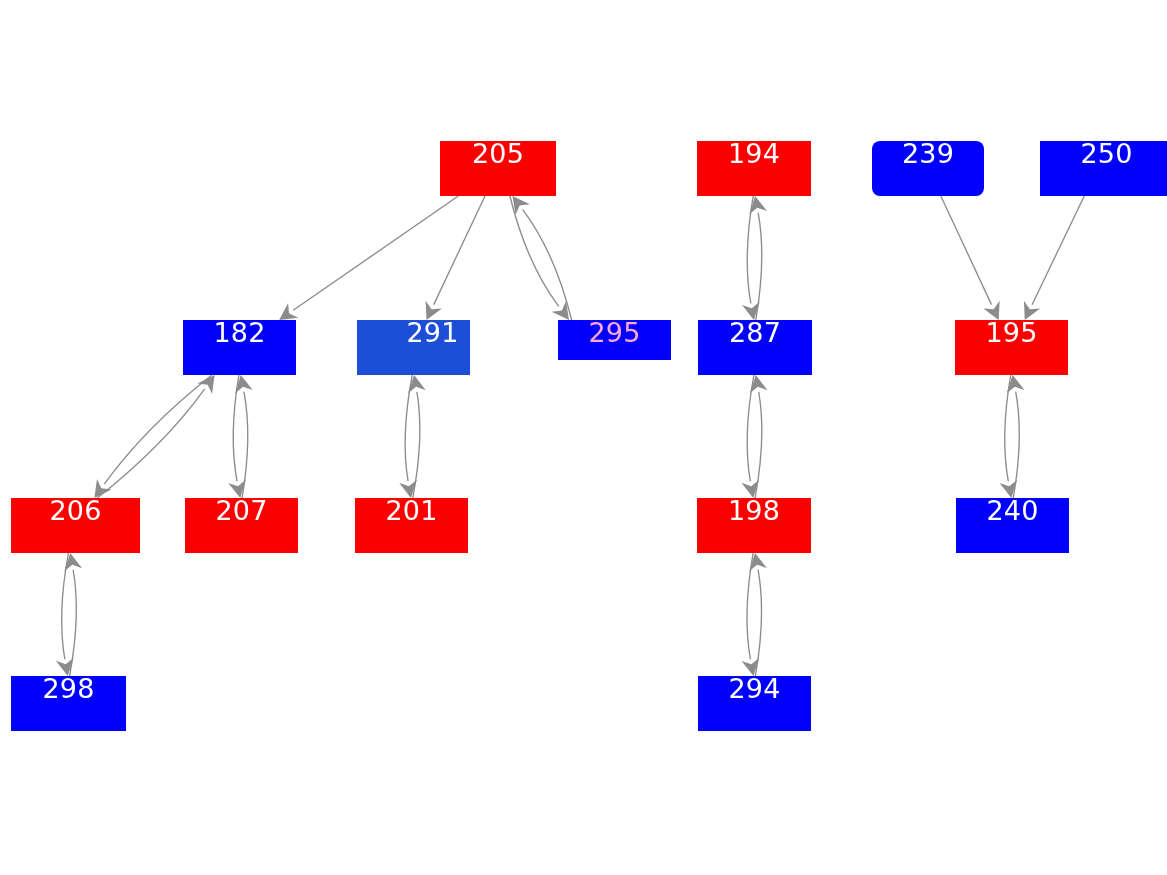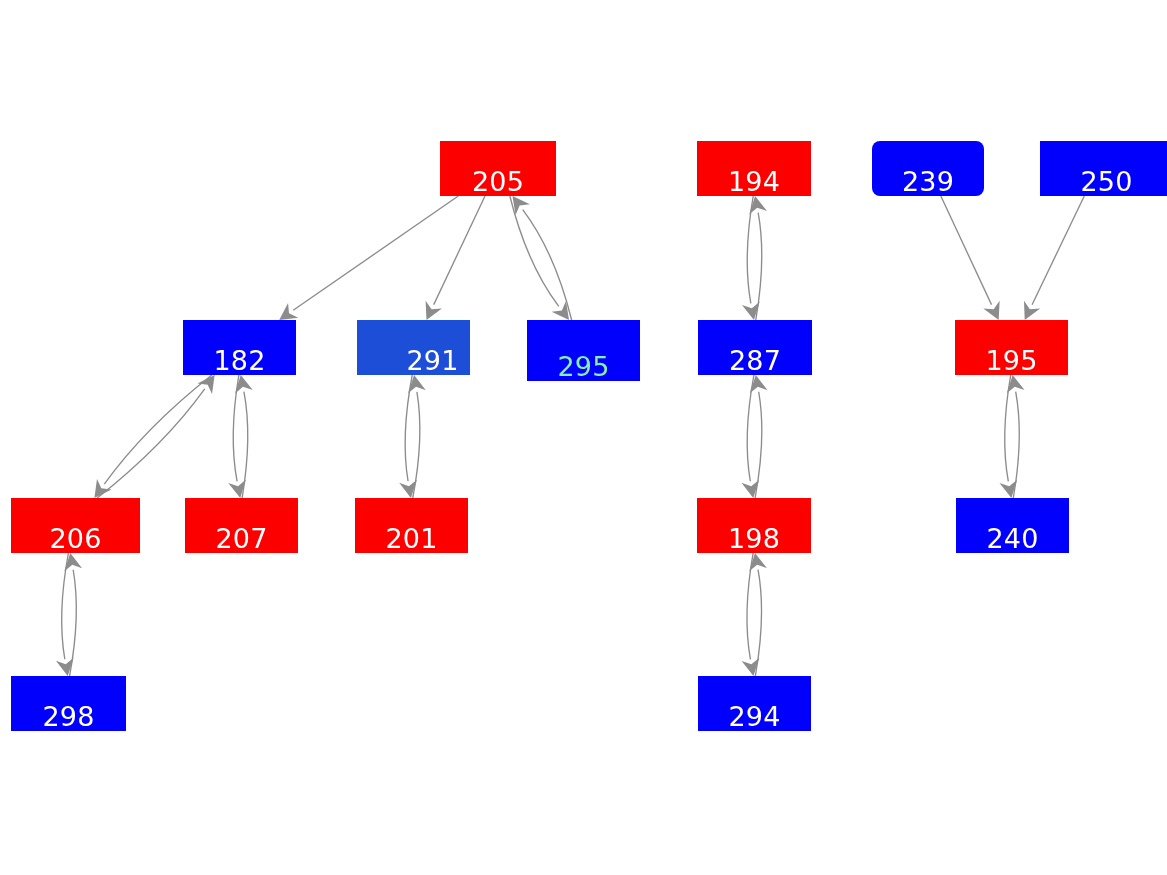--- a/index.html
+++ b/index.html
@@ -22,21 +22,21 @@
     position: absolute;
     left: 0;
     top: 0;
     width: 1167px;
     height: 875px;
     pointer-events: none;
   }
   .node {
     position: absolute;
     display: flex;
-    align-items: flex-end;
+    align-items: flex-start;
     justify-content: center;
     color: #ffffff;
     font-size: 27px;
     font-family: "DejaVu Sans", sans-serif;
     line-height: 1;
     letter-spacing: 0.2px;
     box-sizing: border-box;
     user-select: none;
   }
   .node-label {
@@ -115,21 +115,21 @@
       </div>
       <div class="node" style="left: 1040px; top: 141px; width: 133px; height: 55px; background: rgb(0, 0, 252); color: rgb(255, 255, 255);">
         <span class="node-label">250</span>
       </div>
       <div class="node" style="left: 183px; top: 320px; width: 113px; height: 55px; background: rgb(0, 0, 252); color: rgb(255, 255, 255);">
         <span class="node-label">182</span>
       </div>
       <div class="node" style="left: 357px; top: 320px; width: 113px; height: 55px; background: #1d4ed8; color: rgb(255, 255, 255); padding-left: 38px;">
         <span class="node-label">291</span>
       </div>
-      <div class="node" style="left: 527px; top: 320px; width: 113px; height: 61px; background: rgb(0, 0, 252); color: #86efac;">
+      <div class="node" style="left: 558px; top: 320px; width: 113px; height: 40px; background: rgb(0, 0, 252); color: #f9a8d4;">
         <span class="node-label">295</span>
       </div>
       <div class="node" style="left: 698px; top: 320px; width: 114px; height: 55px; background: rgb(0, 0, 252); color: rgb(255, 255, 255);">
         <span class="node-label">287</span>
       </div>
       <div class="node" style="left: 955px; top: 320px; width: 113px; height: 55px; background: rgb(252, 0, 0); color: rgb(255, 255, 255);">
         <span class="node-label">195</span>
       </div>
       <div class="node" style="left: 11px; top: 498px; width: 129px; height: 55px; background: rgb(252, 0, 0); color: rgb(255, 255, 255);">
         <span class="node-label">206</span>

